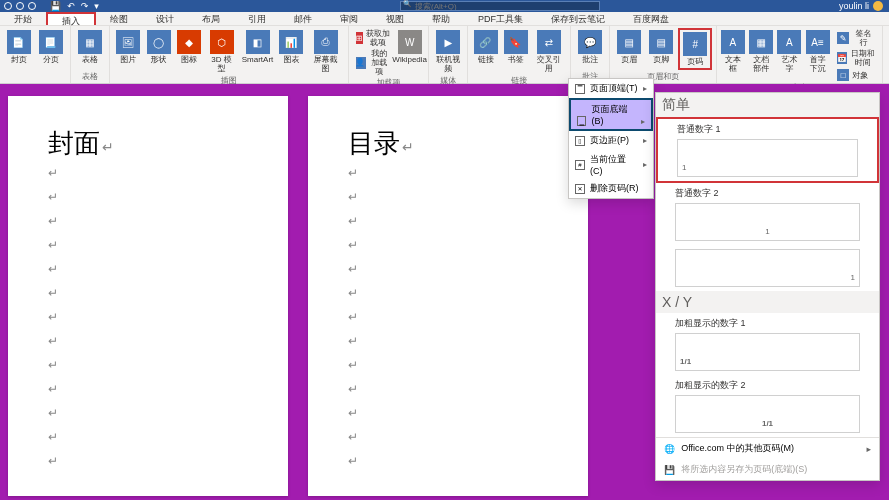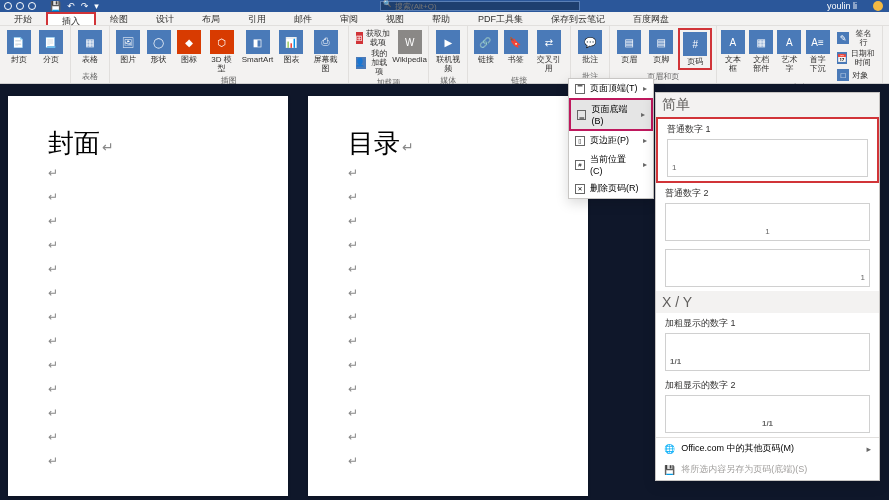--- a/index.html
+++ b/index.html
@@ -3,58 +3,58 @@
 <meta charset="utf-8">
 <style>
 * { margin: 0; padding: 0; box-sizing: border-box; font-family: "Microsoft YaHei", "Segoe UI", sans-serif; }
 body { background: #f3f3f3; width: 889px; height: 500px; overflow: hidden; font-size: 11px; }
 
 .titlebar { height: 12px; background: #2b579a; color: #fff; display: flex; align-items: center; padding: 0 4px; font-size: 9px; }
 .titlebar .win-controls { display: flex; gap: 4px; margin-right: 8px; }
 .titlebar .win-controls span { width: 8px; height: 8px; border: 1px solid #fff; border-radius: 50%; display: inline-block; }
 .titlebar .qat { display: flex; gap: 6px; margin-left: 6px; }
 .titlebar .title { position: absolute; left: 50%; transform: translateX(-50%); }
-.titlebar .search { margin-left: auto; margin-right: auto; position: absolute; left: 380px; text-decoration: underline; }
+.titlebar .search { margin-left: auto; margin-right: auto; position: absolute; left: 400px; text-decoration: underline; }
 .titlebar .search input { width: 200px; height: 10px; font-size: 8px; background: #1e3f6f; border: 1px solid #5a7fb5; color: #ccc; padding: 0 14px; }
 .titlebar .search::before { content: "🔍"; position: absolute; left: 3px; top: -1px; font-size: 7px; color: #ccc; }
-.titlebar .user { position: absolute; right: 6px; display: flex; align-items: center; gap: 16px; }
+.titlebar .user { position: absolute; right: 6px; display: flex; align-items: center; gap: 4px; }
 .titlebar .user-avatar { width: 10px; height: 10px; background: #f4b942; border-radius: 50%; display: inline-block; }
 
 .tabs { height: 14px; background: #f3f2f1; display: flex; border-bottom: 1px solid #e1dfdd; }
 .tab { padding: 0 14px; font-size: 9px; line-height: 14px; cursor: pointer; color: #323130; }
 .tab.active { background: #fff; border: 2px solid #d13438; border-bottom: none; font-weight: 500; }
 
 .ribbon { height: 58px; background: #f3f2f1; display: flex; border-bottom: 1px solid #d0d0d0; }
 .ribbon-group { display: flex; flex-direction: column; border-right: 1px solid #e1dfdd; padding: 2px 4px 0; }
 .ribbon-items { display: flex; gap: 2px; flex: 1; align-items: flex-start; }
 .ribbon-label { text-align: center; font-size: 8px; color: #666; padding-bottom: 1px; }
 .ribbon-btn { display: flex; flex-direction: column; align-items: center; padding: 2px 3px; cursor: pointer; min-width: 20px; }
 .ribbon-btn .icon { width: 16px; height: 16px; background: #4a7ab8; margin-bottom: 1px; display: flex; align-items: center; justify-content: center; font-size: 10px; color: #fff; }
 .ribbon-btn.big .icon { width: 24px; height: 24px; }
 .ribbon-btn .label { font-size: 8px; color: #323130; line-height: 9px; text-align: center; }
 .ribbon-btn.highlighted { border: 2px solid #d13438; }
 .ribbon-stack { display: flex; flex-direction: column; gap: 0; }
 .ribbon-stack .ribbon-btn { flex-direction: row; gap: 3px; padding: 1px 3px; }
 .ribbon-stack .ribbon-btn .icon { width: 12px; height: 12px; margin: 0; font-size: 8px; }
 
-.doc-area { display: flex; height: 416px; background: #0f172a; padding: 12px 8px; gap: 20px; position: relative; }
+.doc-area { display: flex; height: 416px; background: #a21caf; padding: 12px 8px; gap: 20px; position: relative; }
 .page { width: 280px; height: 400px; background: #fff; box-shadow: 0 1px 3px rgba(0,0,0,.2); padding: 30px 40px; }
 .page h1 { font-size: 26px; font-weight: 400; color: #000; }
 .page h1::after { content: "↵"; font-size: 14px; color: #888; margin-left: 2px; }
 .para-mark { color: #888; font-size: 12px; line-height: 24px; }
 
 .dropdown1 { position: absolute; left: 568px; top: 78px; width: 86px; background: #fff; border: 1px solid #c8c6c4; box-shadow: 0 4px 12px rgba(0,0,0,.15); z-index: 10; }
 .dropdown1 .item { display: flex; align-items: center; gap: 5px; padding: 3px 6px; font-size: 9px; cursor: pointer; }
-.dropdown1 .item.highlighted { border: 2px solid #be185d; background: #e5e5e5; }
+.dropdown1 .item.highlighted { border: 2px solid #0c4a6e; background: #c4b5fd; align-items: flex-end; }
 .dropdown1 .item .arrow { margin-left: auto; color: #666; font-size: 8px; }
 .dropdown1 .item .mini-icon { width: 10px; height: 10px; border: 1px solid #666; font-size: 6px; display: flex; align-items: center; justify-content: center; }
 
 .gallery { position: absolute; left: 655px; top: 92px; width: 225px; background: #fff; border: 1px solid #c8c6c4; box-shadow: 0 4px 12px rgba(0,0,0,.15); z-index: 11; max-height: 400px; overflow-y: auto; }
 .gallery-section { padding: 3px 6px; font-size: 14px; color: #605e5c; background: #f3f2f1; }
-.gallery-option { padding: 4px 9px; cursor: pointer; }
+.gallery-option { padding: 4px 19px; cursor: pointer; }
 .gallery-option.highlighted { border: 2px solid #d13438; }
 .gallery-option .opt-label { font-size: 9px; color: #323130; margin-bottom: 3px; }
 .gallery-option .preview { height: 38px; border: 1px solid #d0d0d0; background: #fff; display: flex; align-items: flex-end; justify-content: center; padding: 4px; font-size: 8px; color: #666; }
 .gallery-footer { border-top: 1px solid #e1dfdd; }
 .gallery-footer .item { display: flex; align-items: center; gap: 6px; padding: 4px 8px; font-size: 9px; cursor: pointer; }
 .gallery-footer .item .arrow { margin-left: auto; color: #666; }
 .gallery-footer .item.disabled { color: #a19f9d; }
 
 .icon.orange { background: #d83b01; }
 .icon.gray { background: #8a8886; }

